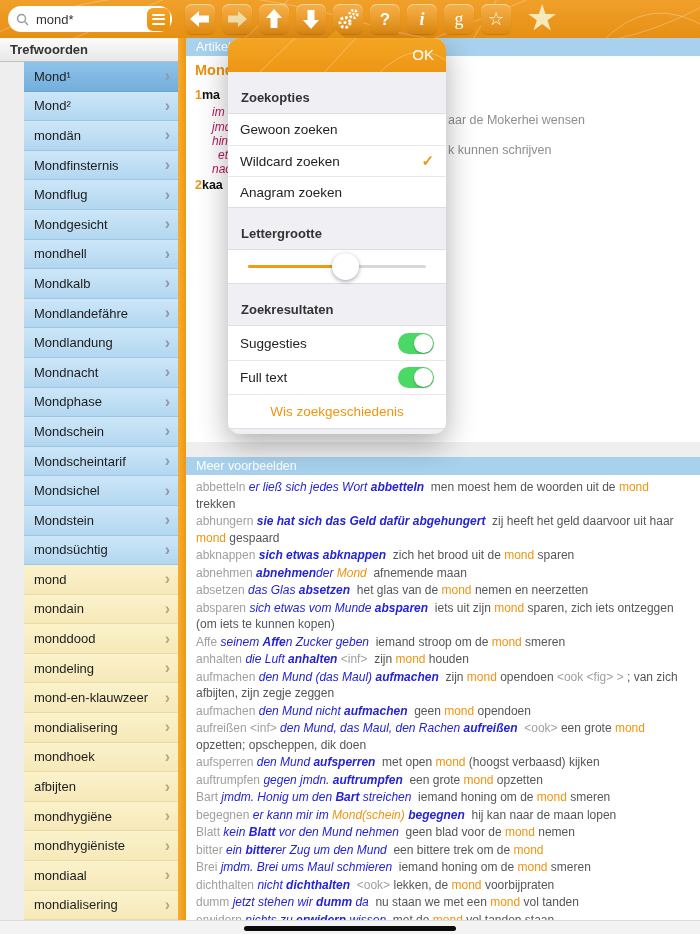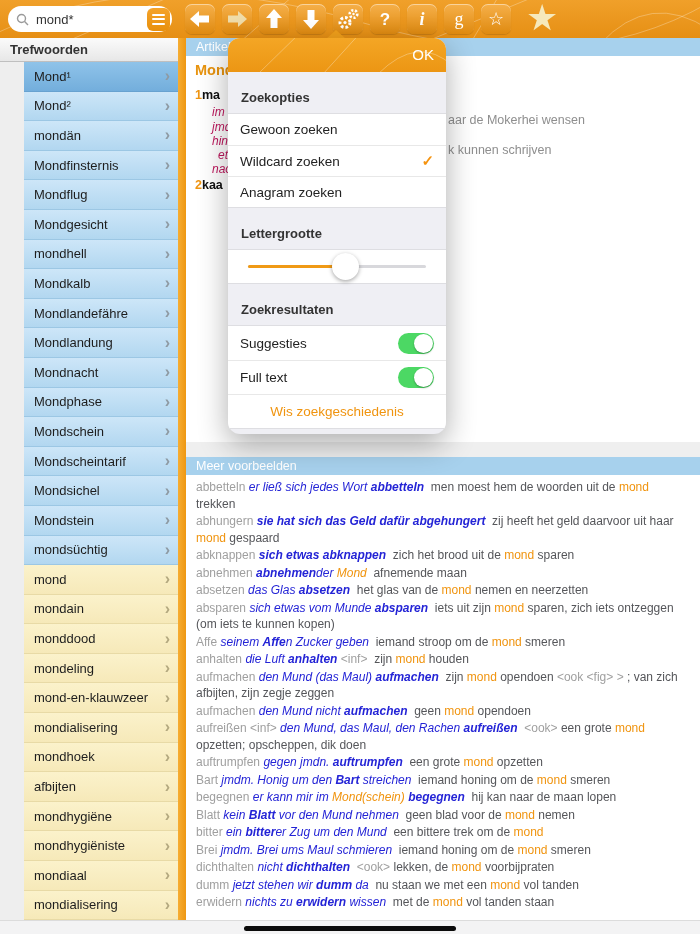--- a/index.html
+++ b/index.html
@@ -303,20 +303,21 @@
         <div class="ex"><span class="xw">abhungern </span><span class="xb">sie hat sich das Geld dafür abgehungert</span><span class="xn">  zij heeft het geld daarvoor uit haar </span><span class="xo">mond</span><span class="xn"> gespaard</span></div>
         <div class="ex"><span class="xw">abknappen </span><span class="xb">sich etwas abknappen</span><span class="xn">  zich het brood uit de </span><span class="xo">mond</span><span class="xn"> sparen</span></div>
         <div class="ex"><span class="xw">abnehmen </span><span class="xb">abnehmen</span><span class="xg">der </span><span class="xoi">Mond</span><span class="xn">  afnemende maan</span></div>
         <div class="ex"><span class="xw">absetzen </span><span class="xg">das Glas </span><span class="xb">absetzen</span><span class="xn">  het glas van de </span><span class="xo">mond</span><span class="xn"> nemen en neerzetten</span></div>
         <div class="ex"><span class="xw">absparen </span><span class="xg">sich etwas vom Munde </span><span class="xb">absparen</span><span class="xn">  iets uit zijn </span><span class="xo">mond</span><span class="xn"> sparen, zich iets ontzeggen (om iets te kunnen kopen)</span></div>
         <div class="ex"><span class="xw">Affe </span><span class="xg">seinem </span><span class="xb">Affe</span><span class="xg">n Zucker geben</span><span class="xn">  iemand stroop om de </span><span class="xo">mond</span><span class="xn"> smeren</span></div>
         <div class="ex"><span class="xw">anhalten </span><span class="xg">die Luft </span><span class="xb">anhalten</span><span class="xt"> &lt;inf&gt;</span><span class="xn">  zijn </span><span class="xo">mond</span><span class="xn"> houden</span></div>
         <div class="ex"><span class="xw">aufmachen </span><span class="xg">den Mund (das Maul) </span><span class="xb">aufmachen</span><span class="xn">  zijn </span><span class="xo">mond</span><span class="xn"> opendoen </span><span class="xt">&lt;ook &lt;fig&gt; &gt;</span><span class="xn"> ; van zich afbijten, zijn zegje zeggen</span></div>
         <div class="ex"><span class="xw">aufmachen </span><span class="xg">den Mund nicht </span><span class="xb">aufmachen</span><span class="xn">  geen </span><span class="xo">mond</span><span class="xn"> opendoen</span></div>
         <div class="ex"><span class="xw">aufreißen </span><span class="xt">&lt;inf&gt; </span><span class="xg">den Mund, das Maul, den Rachen </span><span class="xb">aufreißen</span><span class="xn">  </span><span class="xt">&lt;ook&gt;</span><span class="xn"> een grote </span><span class="xo">mond</span><span class="xn"> opzetten; opscheppen, dik doen</span></div>
+        <div class="ex"><span class="xw">aufsperren </span><span class="xg">den Mund </span><span class="xb">aufsperren</span><span class="xn">  met open </span><span class="xo">mond</span><span class="xn"> (hoogst verbaasd) kijken</span></div>
         <div class="ex"><span class="xw">auftrumpfen </span><span class="xg">gegen jmdn. </span><span class="xb">auftrumpfen</span><span class="xn">  een grote </span><span class="xo">mond</span><span class="xn"> opzetten</span></div>
         <div class="ex"><span class="xw">Bart </span><span class="xg">jmdm. Honig um den </span><span class="xb">Bart</span><span class="xg"> streichen</span><span class="xn">  iemand honing om de </span><span class="xo">mond</span><span class="xn"> smeren</span></div>
         <div class="ex"><span class="xw">begegnen </span><span class="xg">er kann mir im </span><span class="xoi">Mond(schein)</span><span class="xg"> </span><span class="xb">begegnen</span><span class="xn">  hij kan naar de maan lopen</span></div>
         <div class="ex"><span class="xw">Blatt </span><span class="xg">kein </span><span class="xb">Blatt</span><span class="xg"> vor den Mund nehmen</span><span class="xn">  geen blad voor de </span><span class="xo">mond</span><span class="xn"> nemen</span></div>
         <div class="ex"><span class="xw">bitter </span><span class="xg">ein </span><span class="xb">bitter</span><span class="xg">er Zug um den Mund</span><span class="xn">  een bittere trek om de </span><span class="xo">mond</span></div>
         <div class="ex"><span class="xw">Brei </span><span class="xg">jmdm. Brei ums Maul schmieren</span><span class="xn">  iemand honing om de </span><span class="xo">mond</span><span class="xn"> smeren</span></div>
         <div class="ex"><span class="xw">dichthalten </span><span class="xg">nicht </span><span class="xb">dichthalten</span><span class="xn">  </span><span class="xt">&lt;ook&gt;</span><span class="xn"> lekken, de </span><span class="xo">mond</span><span class="xn"> voorbijpraten</span></div>
         <div class="ex"><span class="xw">dumm </span><span class="xg">jetzt stehen wir </span><span class="xb">dumm</span><span class="xg"> da</span><span class="xn">  nu staan we met een </span><span class="xo">mond</span><span class="xn"> vol tanden</span></div>
         <div class="ex"><span class="xw">erwidern </span><span class="xg">nichts zu </span><span class="xb">erwidern</span><span class="xg"> wissen</span><span class="xn">  met de </span><span class="xo">mond</span><span class="xn"> vol tanden staan</span></div>
       </div>

